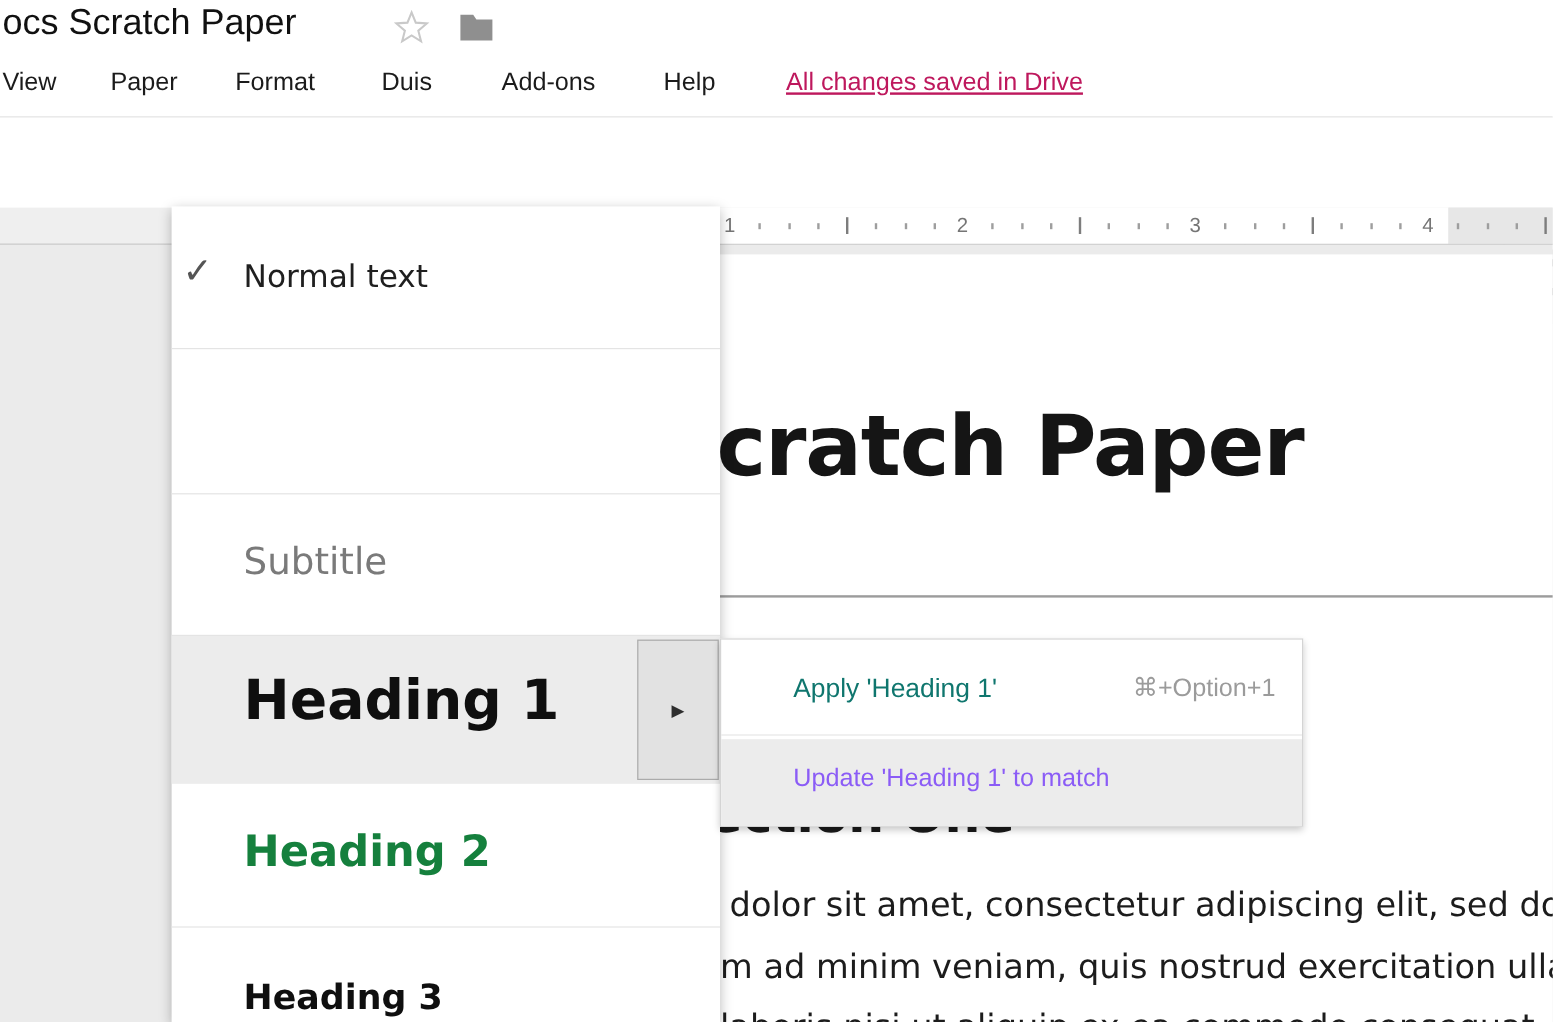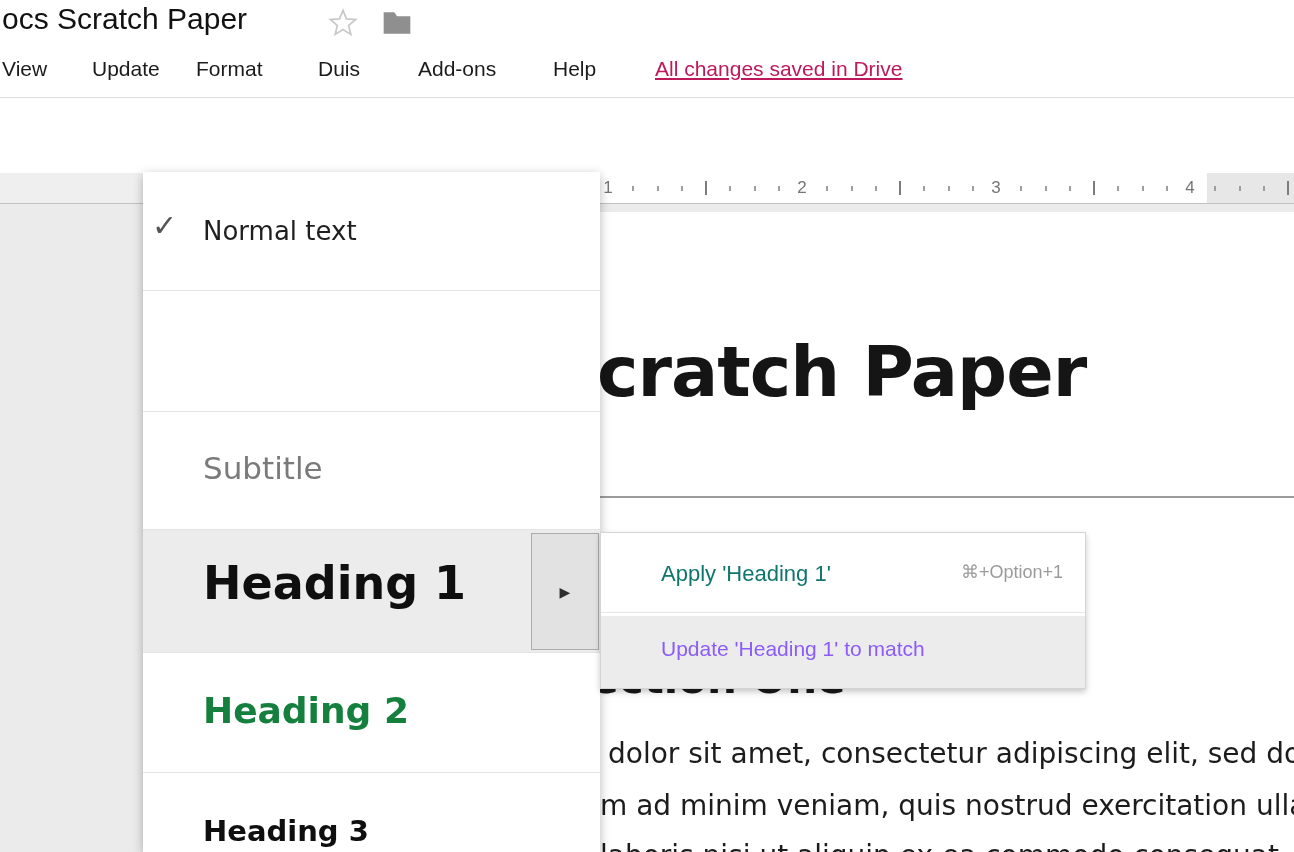--- a/index.html
+++ b/index.html
@@ -78,21 +78,21 @@
   .sm-arrow { font-size:14px; color:#2e2e2e; }
   .sm-h2 { left:60px; top:518px; font-family:"DejaVu Sans", sans-serif;
            font-weight:bold; font-size:36px; color:#15803d; }
   .sm-h3 { left:60px; top:642px; font-family:"DejaVu Sans", sans-serif;
            font-weight:bold; font-size:29px; color:#0f0f0f; }
 
   
   #submenu { left:600px; top:532px; width:486px; height:157px; background:#fff;
              border:1px solid #d4d4d4; box-shadow:0 3px 6px rgba(0,0,0,.22); z-index:60; }
   .sub-label { left:60px; top:28px; font-size:22px; color:#0f766e; white-space:nowrap; }
-  .sub-shortcut { right:22px; top:28px; font-size:18px; color:#9b9b9b; white-space:nowrap; }
+  .sub-shortcut { right:22px; top:28px; font-size:21px; color:#9b9b9b; white-space:nowrap; }
   .sub-divider { left:0; top:79px; width:484px; height:1px; background:#e6e6e6; }
   .sub-hover { left:0; top:83px; width:484px; height:72px; background:#ececec; }
   .sub-label2 { left:60px; top:104px; font-size:21px; color:#8b5cf6; white-space:nowrap; }
 </style>
 </head>
 <body>
 
 <div id="stage">
 
   <div class="abs" id="titlebar">
@@ -100,21 +100,21 @@
     <svg class="abs star-icon" width="32" height="32" viewBox="0 0 24 24">
       <path d="M12 2.5l2.6 6.4 6.9.5-5.3 4.5 1.7 6.7L12 16.9l-5.9 3.7 1.7-6.7-5.3-4.5 6.9-.5z" fill="none" stroke="#c9c9c9" stroke-width="1.3"></path>
     </svg>
     <svg class="abs folder-icon" width="32" height="30" viewBox="0 0 24 22">
       <path d="M2 3h8l2 3h10v13H2z" fill="#8f8f8f"></path>
     </svg>
   </div>
 
   <div class="abs" id="menubar">
     <div class="abs menu-item" style="left:2px">View</div>
-    <div class="abs menu-item" style="left:92px">Update</div>
+    <div class="abs menu-item" style="left:92px">Paper</div>
     <div class="abs menu-item" style="left:196px">Format</div>
     <div class="abs menu-item" style="left:318px">Duis</div>
     <div class="abs menu-item" style="left:418px">Add-ons</div>
     <div class="abs menu-item" style="left:553px">Help</div>
     <div class="abs save-status">All changes saved in Drive</div>
   </div>
   <div class="abs chrome-divider"></div>
 
   <div class="abs" id="toolbar">
     <div class="abs tb-text" style="left:24px; top:125px;">100%</div>

